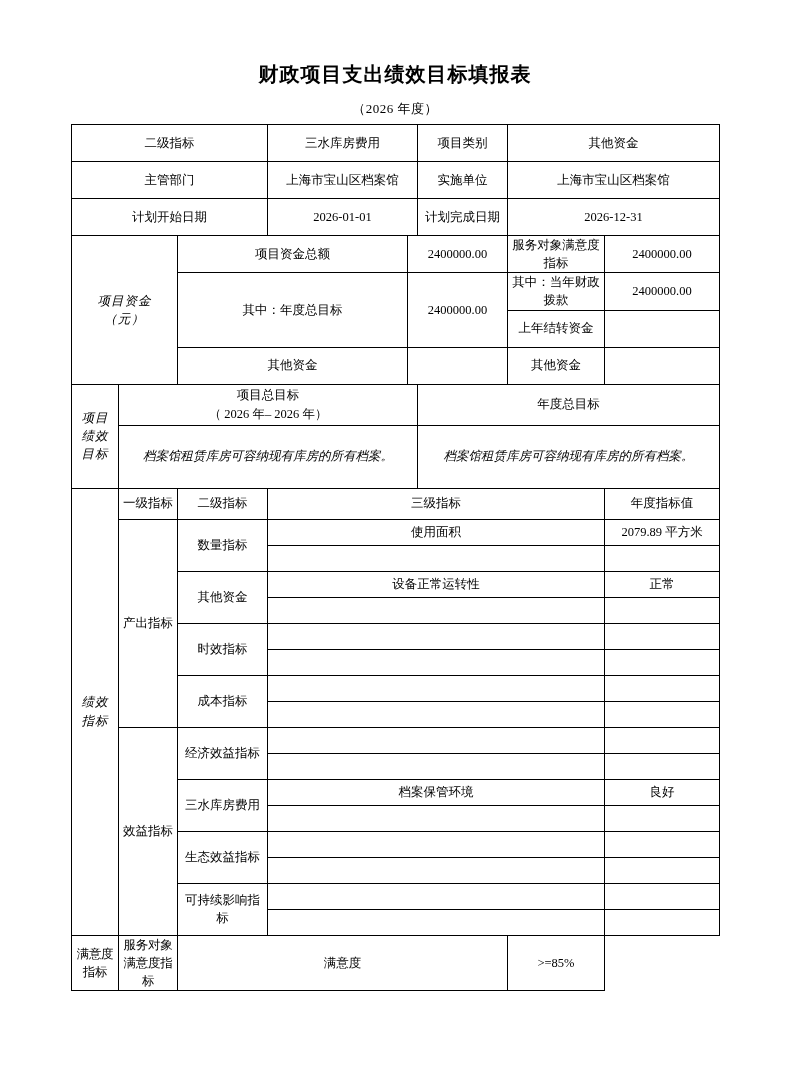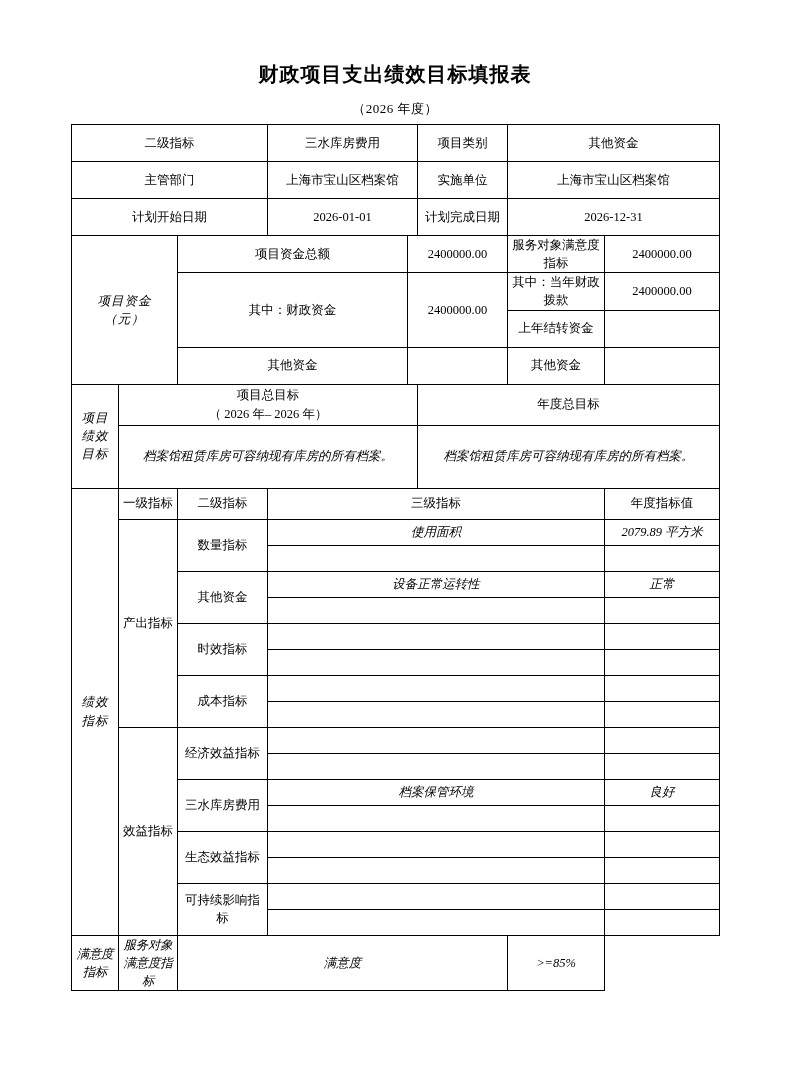--- a/index.html
+++ b/index.html
@@ -79,21 +79,21 @@
     vertical-align: middle;
     font-style: italic;
   }
   .goal-body-left {
     text-align: left;
     padding-left: 2px;
     padding-right: 4px;
     vertical-align: middle;
   }
   .ind-head { height: 30px; }
-  .sub-row { height: 25px; font-style: italic; }
+  .sub-row { height: 25px; }
   .tight { letter-spacing: -0.3px; }
 </style>
 </head>
 <body>
 
 <div class="page">
 
   <div class="title-block">
     <div class="doc-title">财政项目支出绩效目标填报表</div>
     <div class="doc-subtitle">（2026 年度）</div>
@@ -135,21 +135,21 @@
         <td class="vlabel" colspan="2" rowspan="4">
           <div>项目资金</div>
           <div>（元）</div>
         </td>
         <td class="tall cell-left" colspan="2">项目资金总额</td>
         <td class="tall" colspan="2">2400000.00</td>
         <td class="tall cell-left">服务对象满意度指标</td>
         <td class="tall">2400000.00</td>
       </tr>
       <tr>
-        <td class="cell-left" colspan="2" rowspan="2" style="height:36px">其中：财政资金</td>
+        <td class="cell-left" colspan="2" rowspan="2" style="height:36px">其中：年度总目标</td>
         <td colspan="2" rowspan="2">2400000.00</td>
         <td class="tall">其中：当年财政拨款</td>
         <td class="tall">2400000.00</td>
       </tr>
       <tr>
         <td class="tall">上年结转资金</td>
         <td class="tall"></td>
       </tr>
       <tr>
         <td class="tall" colspan="2">其他资金</td>

